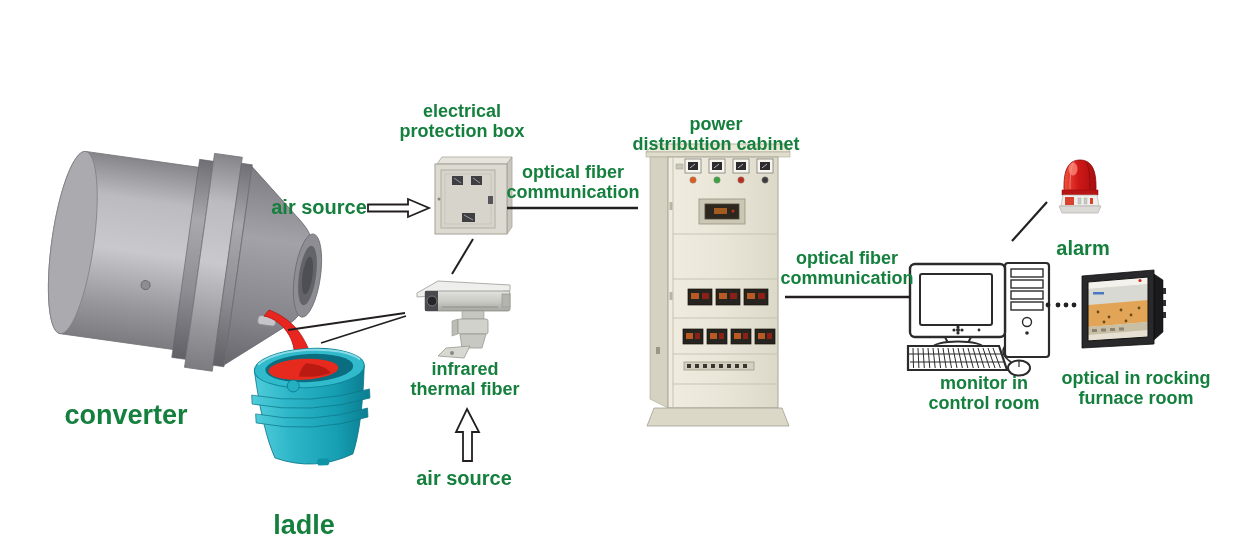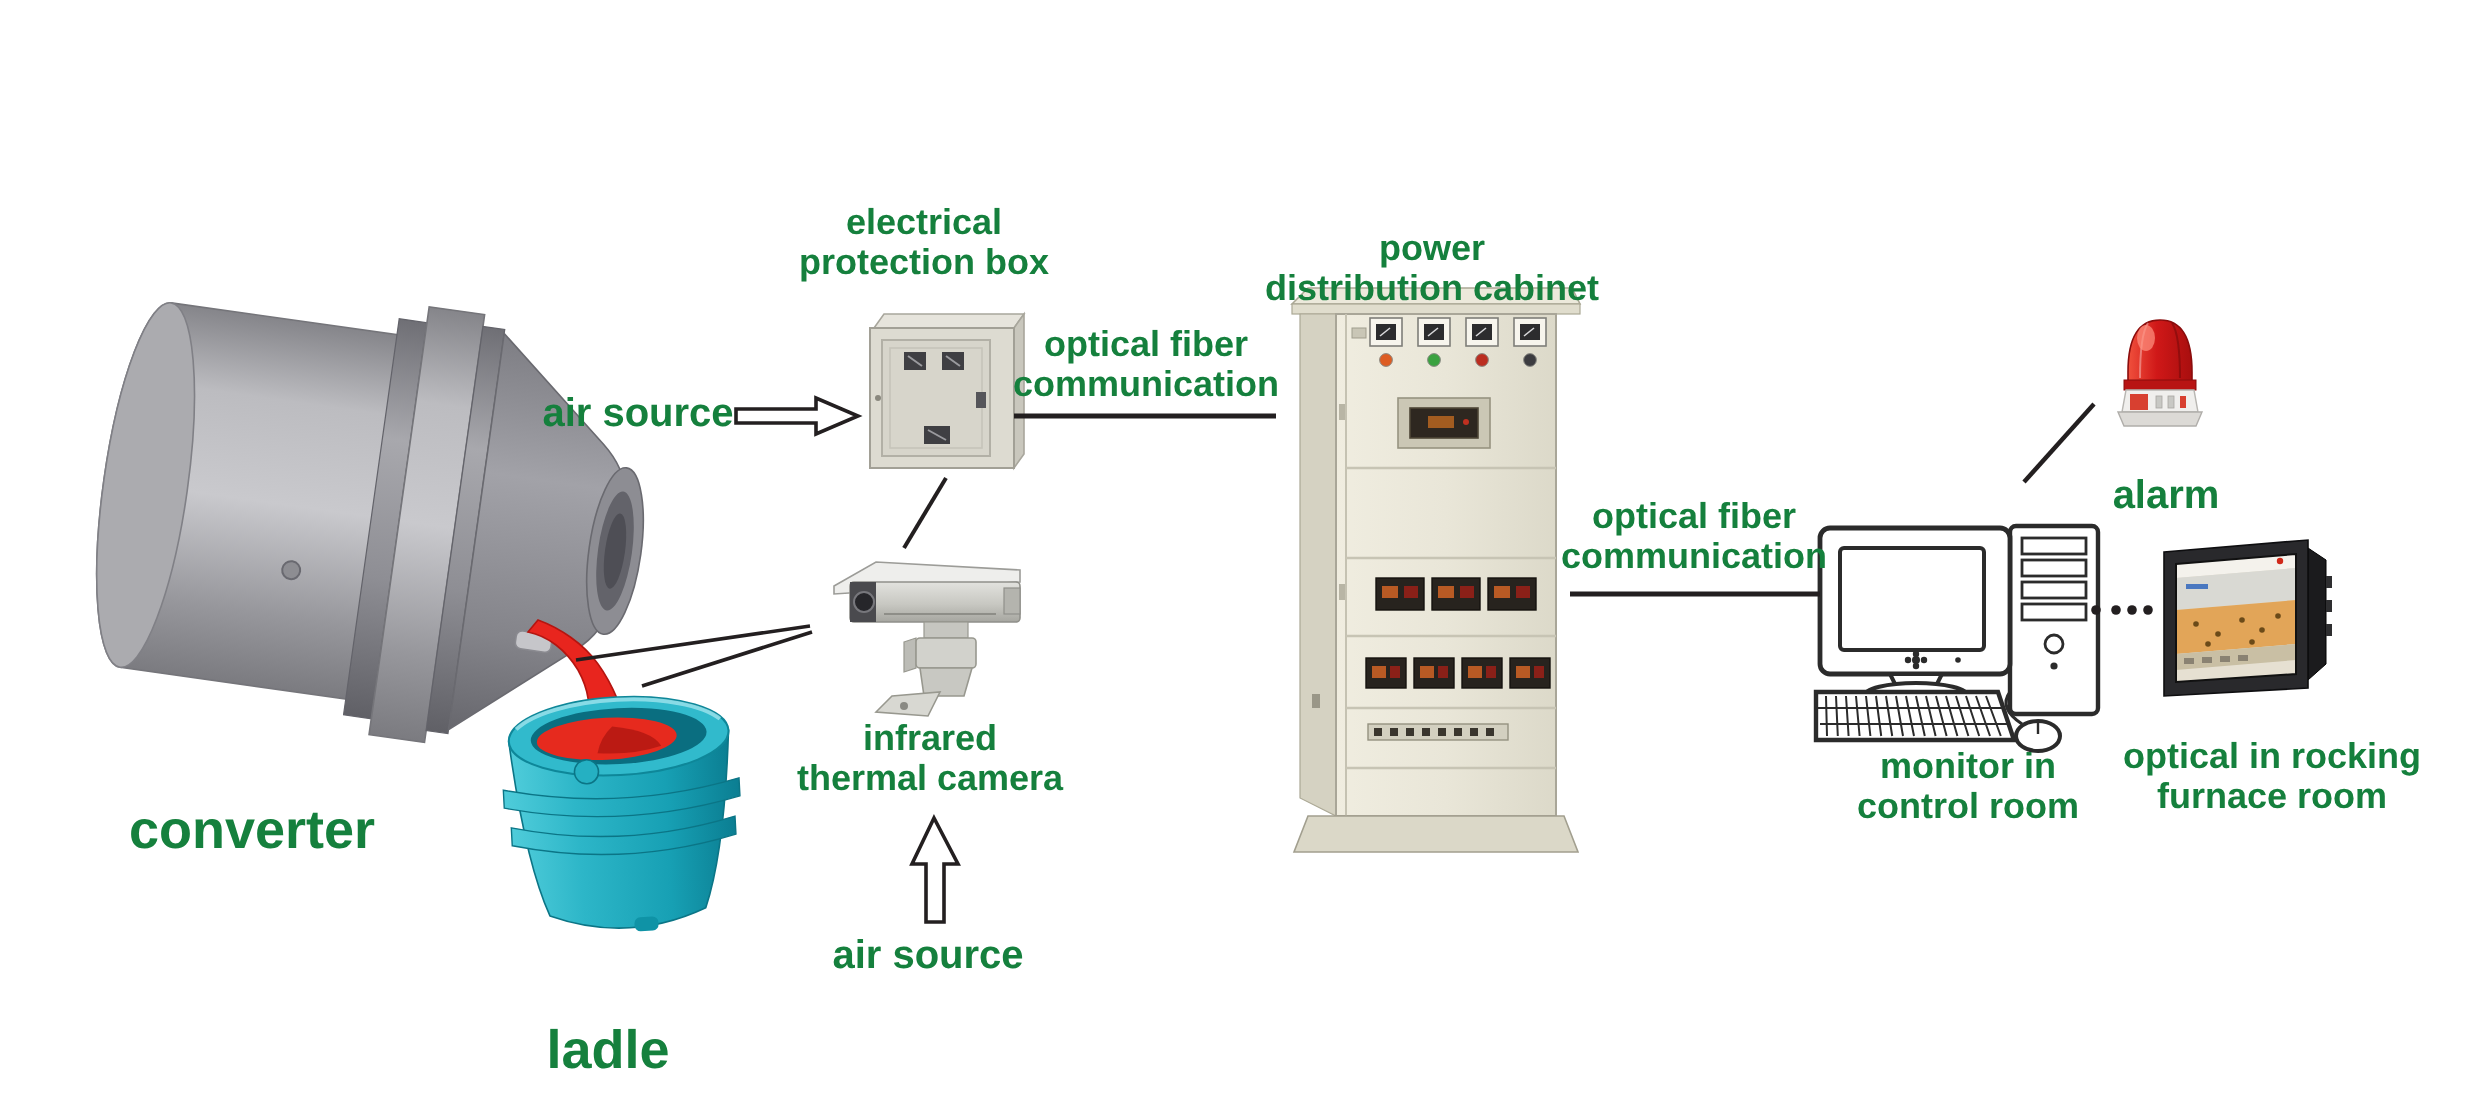--- a/index.html
+++ b/index.html
@@ -327,21 +327,21 @@
   <div class="lbl lbl-sm" style="left:716px;top:134px">
     <div>power</div>
     <div>distribution cabinet</div>
   </div>
   <div class="lbl lbl-sm" style="left:847px;top:268px">
     <div>optical fiber</div>
     <div>communication</div>
   </div>
   <div class="lbl lbl-sm" style="left:465px;top:379px">
     <div>infrared</div>
-    <div>thermal camera</div>
+    <div>thermal fiber</div>
   </div>
   <div class="lbl lbl-md" style="left:464px;top:478px">air source</div>
   <div class="lbl lbl-md" style="left:1083px;top:248px">alarm</div>
   <div class="lbl lbl-sm" style="left:984px;top:393px">
     <div>monitor in</div>
     <div>control room</div>
   </div>
   <div class="lbl lbl-sm" style="left:1136px;top:388px">
     <div>optical in rocking</div>
     <div>furnace room</div>

